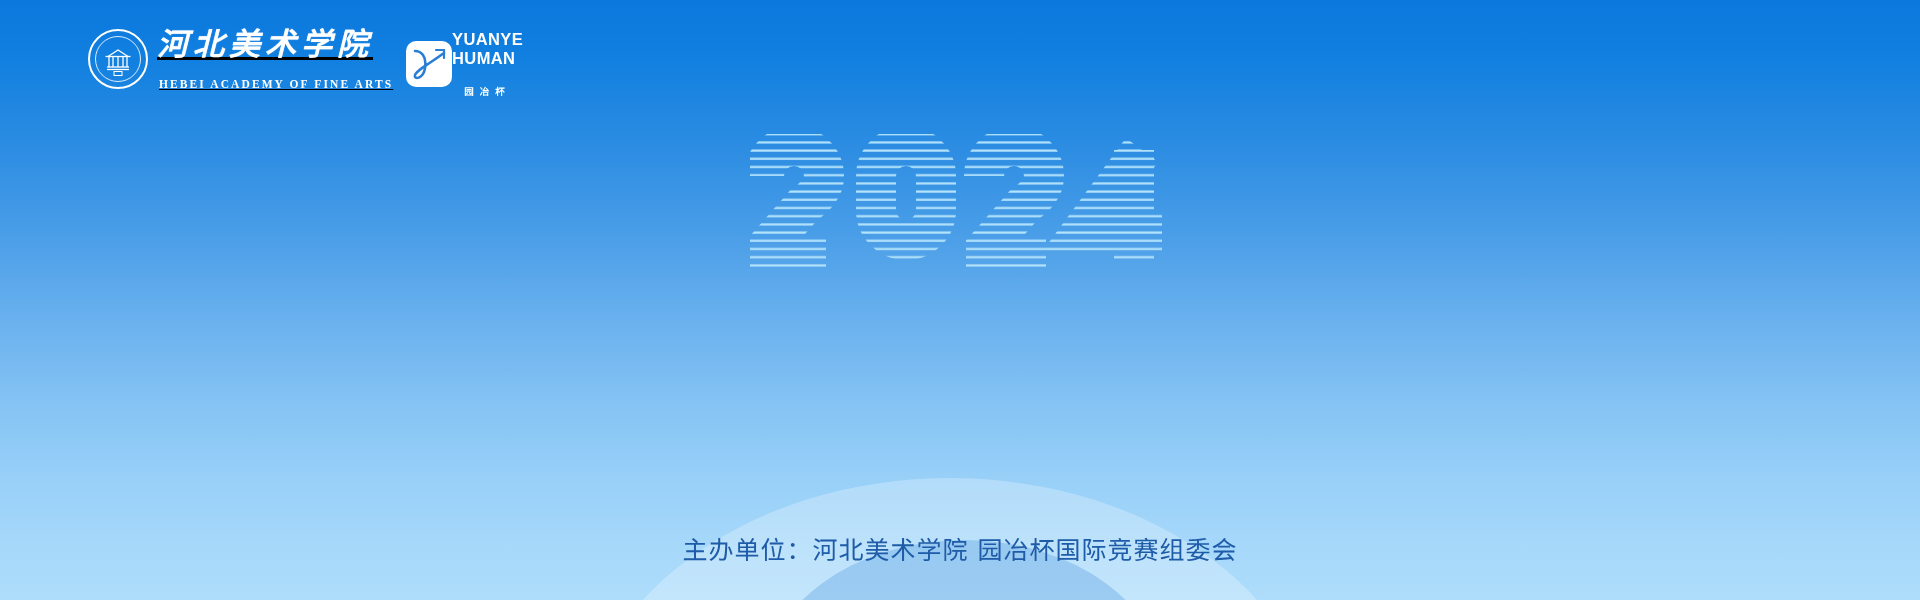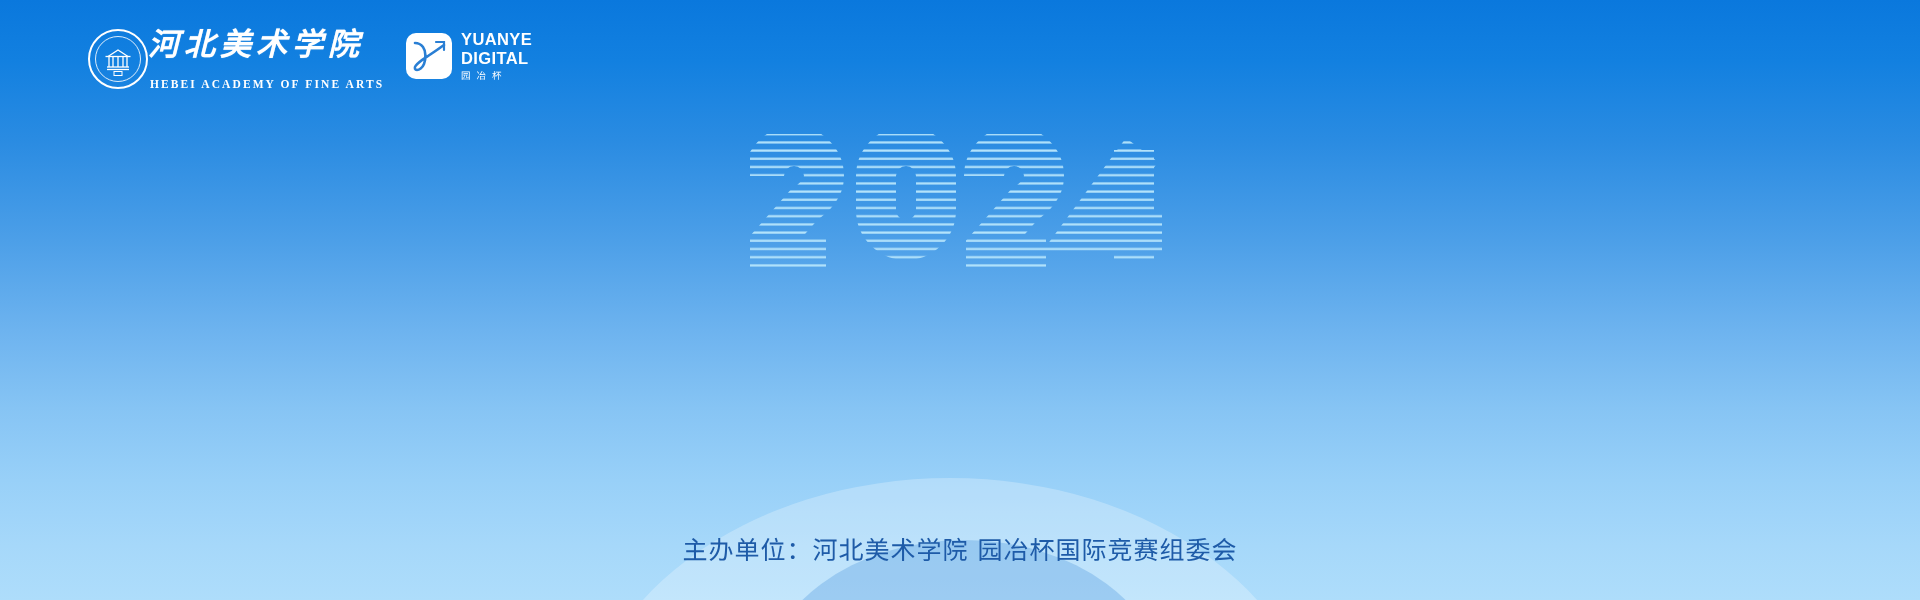--- a/index.html
+++ b/index.html
@@ -55,20 +55,22 @@
     width: 100%;
     height: 110px;
   }
 
   .logo-hebei {
     position: absolute;
     left: 88px;
     top: 28px;
     display: flex;
     align-items: center;
+    gap: 9px;
+    text-decoration: underline;
   }
   .seal {
     width: 56px;
     height: 56px;
     border-radius: 50%;
     border: 2px solid #ffffff;
     position: relative;
     flex: 0 0 auto;
   }
   .seal-inner {
@@ -108,21 +110,20 @@
     margin-top: 17px;
     padding-left: 2px;
   }
 
   .logo-yuanye {
     position: absolute;
     left: 406px;
     top: 31px;
     display: flex;
     align-items: center;
-    gap: 9px;
   }
   .yuanye-mark {
     width: 46px;
     height: 46px;
     border-radius: 10px;
     background: #ffffff;
     position: relative;
     flex: 0 0 auto;
     overflow: hidden;
   }
@@ -132,24 +133,25 @@
     font-family: "Liberation Sans", "DejaVu Sans", sans-serif;
     font-size: 16.5px;
     font-weight: 700;
     color: #ffffff;
     letter-spacing: 0.4px;
   }
   .yuanye-l2 { margin-top: 2px; }
   .yuanye-l3 {
     font-family: "DejaVu Sans", "Liberation Sans", sans-serif;
     font-size: 9.5px;
-    font-weight: 400;
+    font-weight: 700;
     color: #ffffff;
     letter-spacing: 6px;
-    margin-top: 5px;
+    margin-top: 21px;
+    text-align: center;
   }
 
   
   .year-wrap {
     position: absolute;
     left: 50%;
     top: 130px;
     transform: translateX(-50%);
     width: 420px;
     height: 140px;
@@ -246,21 +248,21 @@
 
     <div class="logo-yuanye">
       <div class="yuanye-mark">
         <svg width="46" height="46" viewBox="0 0 46 46" aria-hidden="true">
           <path d="M9 10 C9 10 14 10 17 14 C20 18 20 26 18 31 C16.5 35 13 37 11 37 C9 37 8 35 9.5 33 C12 29.5 16 27 22 23 C28 19 34 15 38 12" fill="none" stroke="#2a7fd4" stroke-width="2.6" stroke-linecap="round"></path>
           <path d="M30 9 L38 9 L38 17" fill="none" stroke="#2a7fd4" stroke-width="2.2" stroke-linecap="round"></path>
         </svg>
       </div>
       <div class="yuanye-text">
         <div class="yuanye-l1">YUANYE</div>
-        <div class="yuanye-l2">DIGITAL</div>
+        <div class="yuanye-l2">HUMAN</div>
         <div class="yuanye-l3">园冶杯</div>
       </div>
     </div>
 
   </div>
 
   <div class="year-wrap">
     <svg width="420" height="140" viewBox="0 0 420 140" aria-hidden="true">
       <defs>
 

